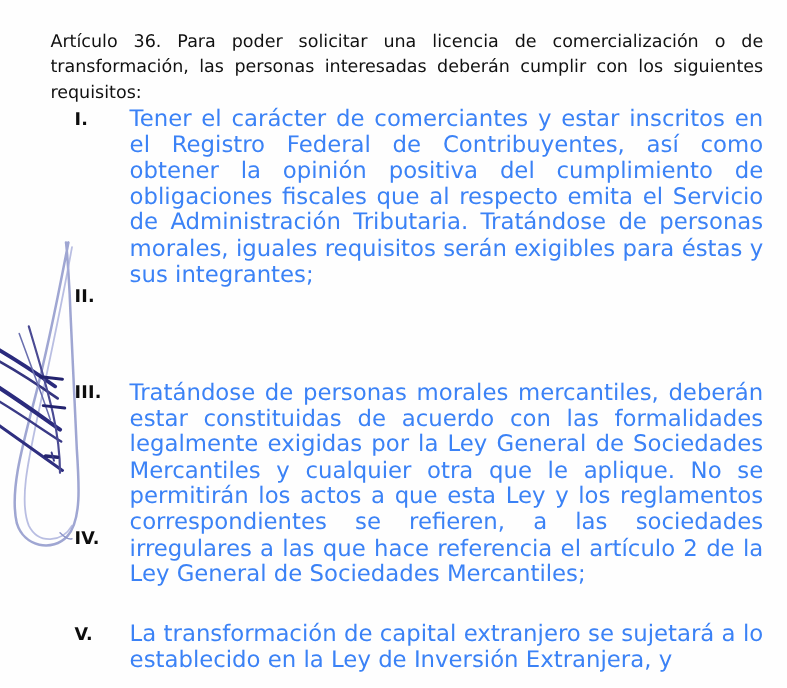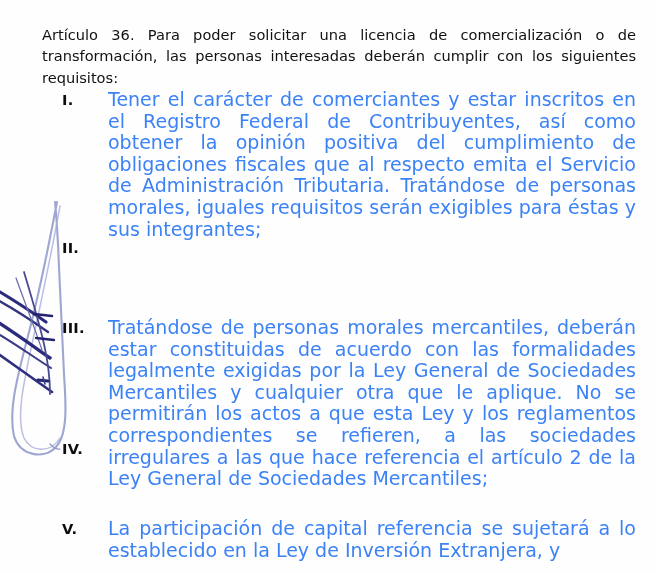--- a/index.html
+++ b/index.html
@@ -148,17 +148,17 @@
       <span class="numeral">III.</span>
       <div class="body">Tratándose de personas morales mercantiles, deberán estar constituidas de acuerdo con las formalidades legalmente exigidas por la Ley General de Sociedades Mercantiles y cualquier otra que le aplique. No se permitirán los actos a que esta Ley y los reglamentos correspondientes se refieren, a las sociedades irregulares a las que hace referencia el artículo 2 de la Ley General de Sociedades Mercantiles;</div>
     </div>
 
     <div class="item" id="item-4">
       <span class="numeral">IV.</span>
     </div>
 
     <div class="item" id="item-5">
       <span class="numeral">V.</span>
-      <div class="body">La participación de capital referencia se sujetará a lo establecido en la Ley de Inversión Extranjera, y</div>
+      <div class="body">La transformación de capital extranjero se sujetará a lo establecido en la Ley de Inversión Extranjera, y</div>
     </div>
 
   </div>
 </div>
 
 </body></html>

